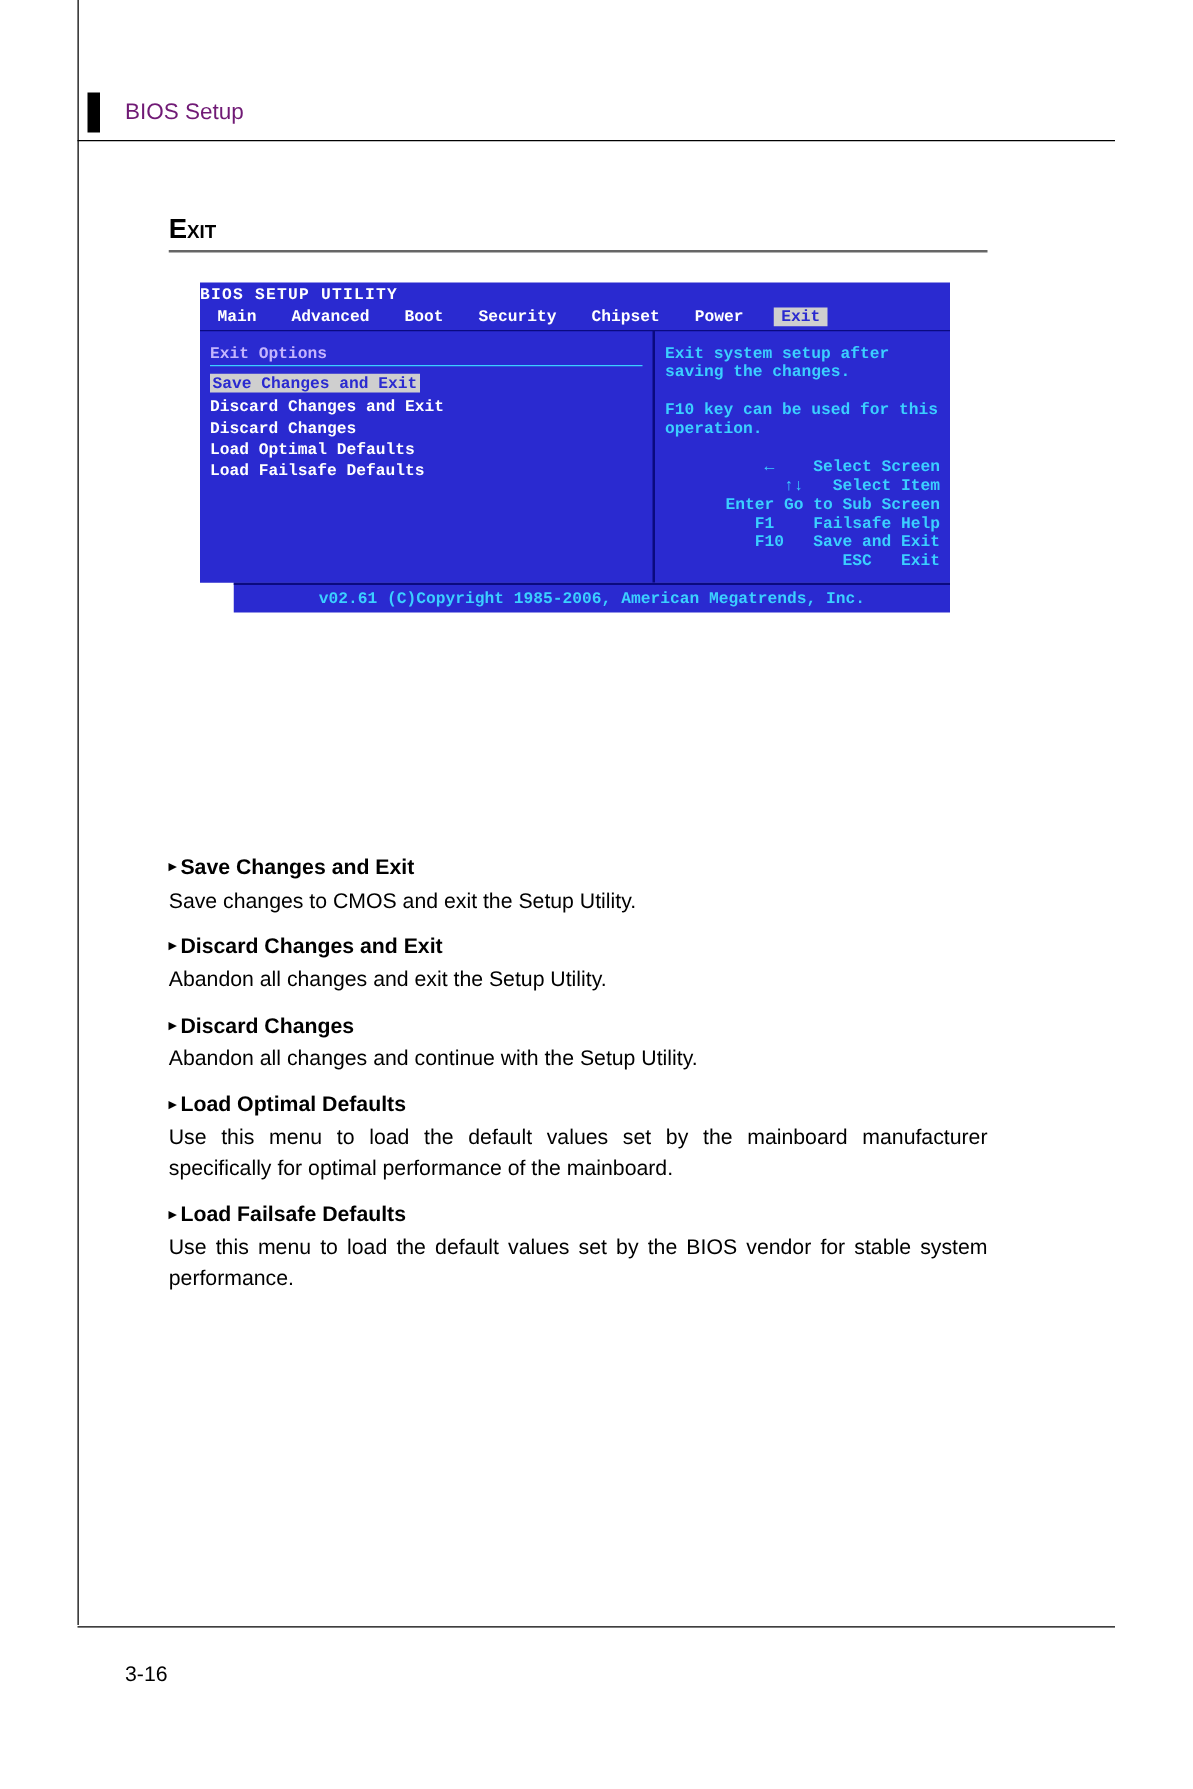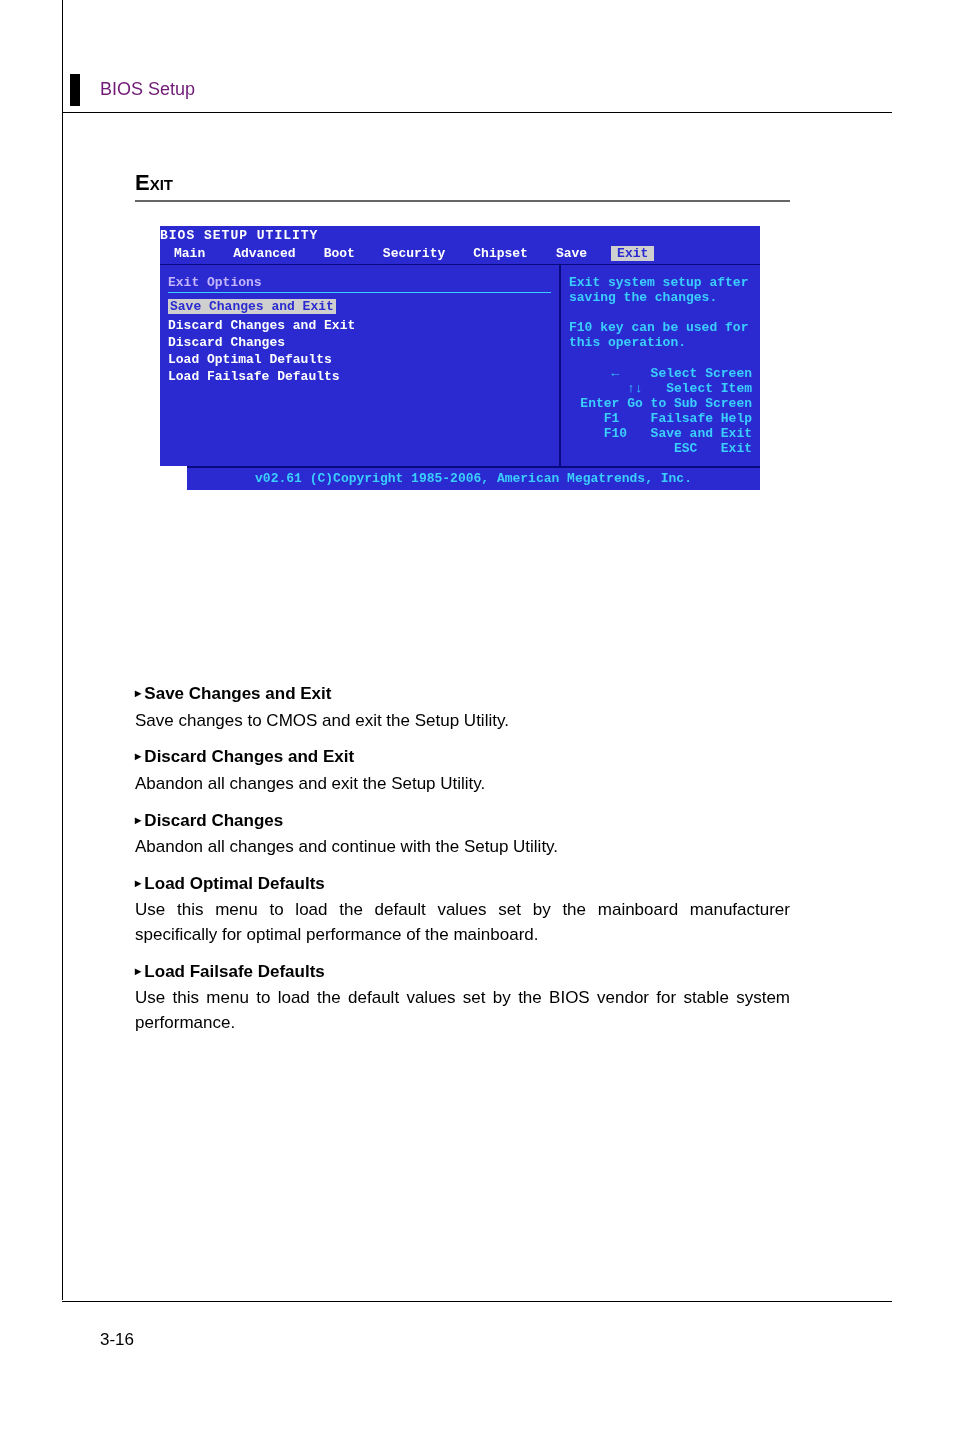--- a/index.html
+++ b/index.html
@@ -119,21 +119,21 @@
       color: #2a2ad0;
       display: inline-block;
       padding: 0 2px;
       margin: 2px 0;
     }
     .bios-left .item {
       display: block;
       margin: 2px 0;
     }
     .bios-right {
-      width: 199px;
+      width: 236px;
       background: #2a2ad0;
       color: #3bcfff;
       padding: 10px 8px;
       border-top: 1px solid #0a0a80;
       display: flex;
       flex-direction: column;
     }
     .bios-right .help-top {
       flex: 1;
     }
@@ -205,21 +205,21 @@
 <div class="section-rule"></div>
 
 <div class="bios-window">
   <div class="bios-header">BIOS SETUP UTILITY</div>
   <div class="bios-tabs">
     <div class="bios-tab">Main</div>
     <div class="bios-tab">Advanced</div>
     <div class="bios-tab">Boot</div>
     <div class="bios-tab">Security</div>
     <div class="bios-tab">Chipset</div>
-    <div class="bios-tab">Save</div>
+    <div class="bios-tab">Power</div>
     <div class="bios-tab active">Exit</div>
   </div>
   <div class="bios-body">
     <div class="bios-left">
       <div class="heading">Exit Options</div>
       <div class="heading-line"></div>
       <span class="sel">Save Changes and Exit</span>
       <span class="item">Discard Changes and Exit</span>
       <span class="item">Discard Changes</span>
       <span class="item"></span>

